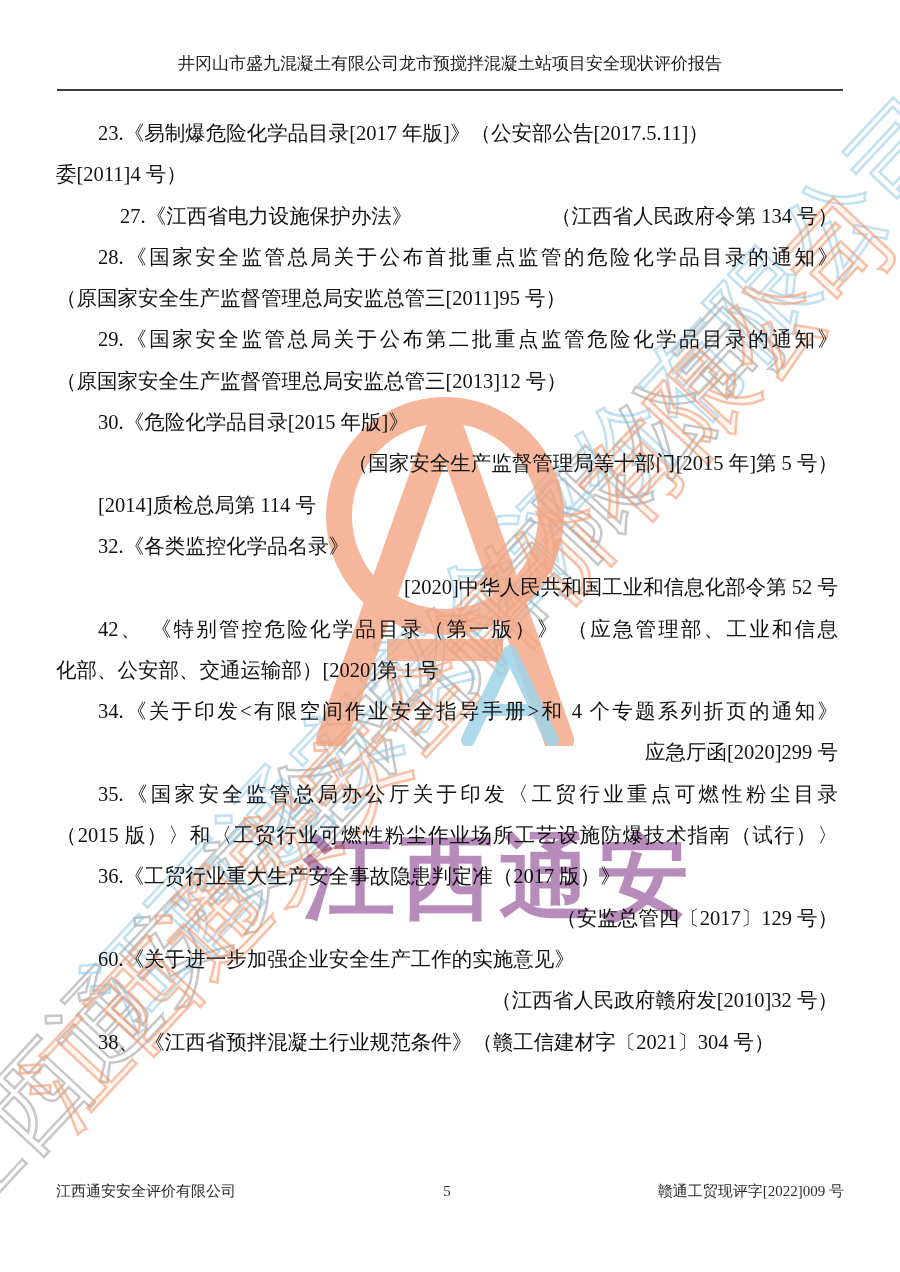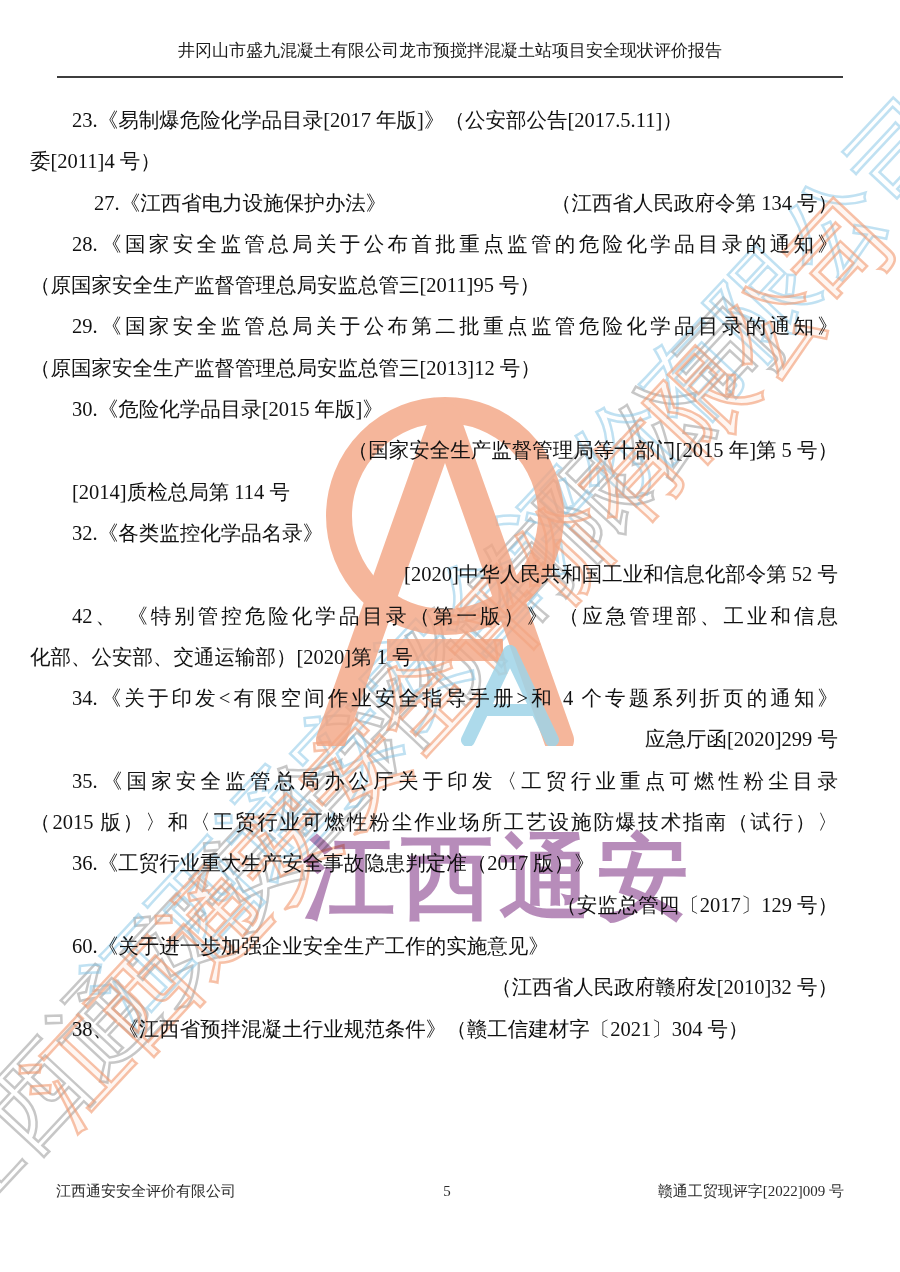--- a/index.html
+++ b/index.html
@@ -52,36 +52,36 @@
     font-size: 92px;
     font-weight: 700;
     letter-spacing: 6px;
     color: #701a75;
     opacity: 0.5;
     mix-blend-mode: multiply;
     white-space: nowrap;
   }
 
   
-  .header { position: relative; z-index: 1; padding-top: 41px; }
+  .header { position: relative; z-index: 1; padding-top: 54px; }
   .header-title {
     text-align: center;
     font-size: 17px;
     line-height: 20px;
     color: #1c1c1c;
   }
   .header-rule {
     width: 786px;
     margin: 15px auto 0 auto;
     border-top: 2px solid #3d3d3d;
     height: 0;
   }
 
   
-  .body { position: relative; z-index: 1; margin: 22px 62px 0 30px; font-size: 20.5px; }
+  .body { position: relative; z-index: 1; margin: 22px 62px 0 56px; font-size: 20.5px; }
   .line { height: 41.3px; line-height: 41.3px; white-space: nowrap; }
   .line.indent { text-indent: 42px; }
   .line.right { text-align: right; }
   .line.justify { white-space: normal; text-align: justify; text-align-last: justify; }
   .line.split { display: flex; justify-content: space-between; padding-left: 42px; }
   .line.split.pad-lg { padding-left: 64px; text-align: center; }
 
   
   .footer {
     position: absolute;

